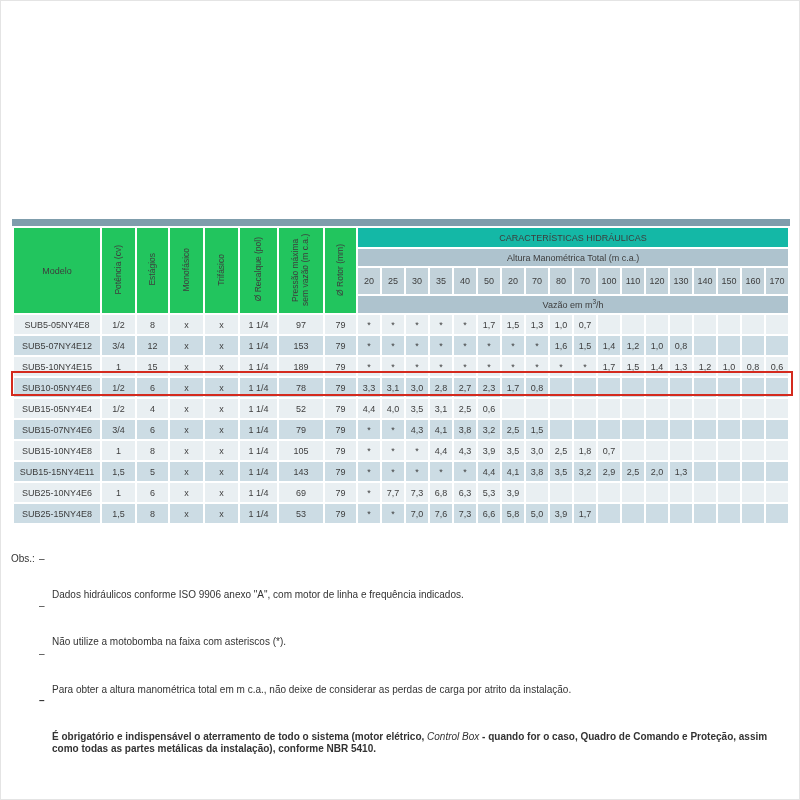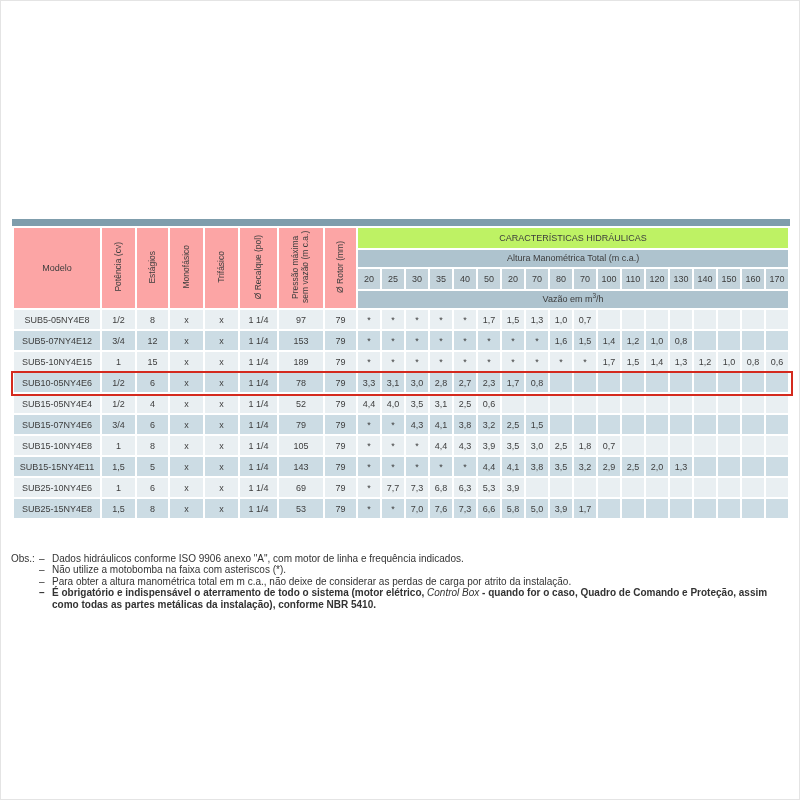--- a/index.html
+++ b/index.html
@@ -11,25 +11,25 @@
   .table-wrap { position:absolute; left:11px; top:218px; width:778px; }
   .top-strip { width:778px; height:7px; background:#7f9dac; }
   table.spec {
     border-collapse:separate; border-spacing:2px; table-layout:fixed;
     width:778px; margin-top:0px;
   }
   table.spec th, table.spec td {
     padding:0; text-align:center; vertical-align:middle; overflow:hidden;
     font-size:9px; font-weight:normal; color:#3d3d3d;
   }
-  th.hcell { background:#fca5a5; }
+  th.hcell { background:#22c55e; }
   th.modelo { font-weight:bold; font-size:9.5px; color:#333; }
-  th.charh { font-weight:bold; font-size:10px; color:#333; height:19px; background:#bef264; }
+  th.charh { font-weight:bold; font-size:10px; color:#333; height:19px; background:#14b8a6; }
   th.band  { background:#aec3ce; height:17px; font-size:9.5px;margin-left:28px; }
-  th.numcell { background:#c2d2da; height:19px; font-size:9.5px; }
+  th.numcell { background:#c2d2da; height:26px; font-size:9.5px; }
   th.rotcell { vertical-align:middle; }
   .rot {
     display:inline-block; writing-mode:vertical-rl; transform:rotate(180deg);
     max-height:78px; line-height:1.15; font-size:8.5px; white-space:normal;
   }
   tbody td { height:19px; }
   tr.light td { background:#e9eff2; }
   tr.dark td  { background:#ccdce4; }
   td.model-cell { font-size:8.8px; }
   sup.cube { font-size:6.5px; vertical-align:super; line-height:0; }
@@ -39,21 +39,21 @@
   }
   .notes {
     position:absolute; left:10px; top:552px; width:782px;
     font-size:10px; line-height:11.4px; color:#333;
   }
   .notes-row { display:flex; }
   .notes-label { width:28px; flex:none; }
   .notes-items { flex:1; }
   .note { display:flex; }
   .note .dash { width:13px; flex:none; }
-  .note .note-text { flex:1; }
+  .note .note-text { flex:1;margin-top:36px; }
   .note.bold { font-weight:bold; }
   .note.bold i { font-style:italic; font-weight:normal; }
 </style>
 </head>
 <body>
 
 <div class="page">
 
   <div class="table-wrap">
     <div class="top-strip"></div>

